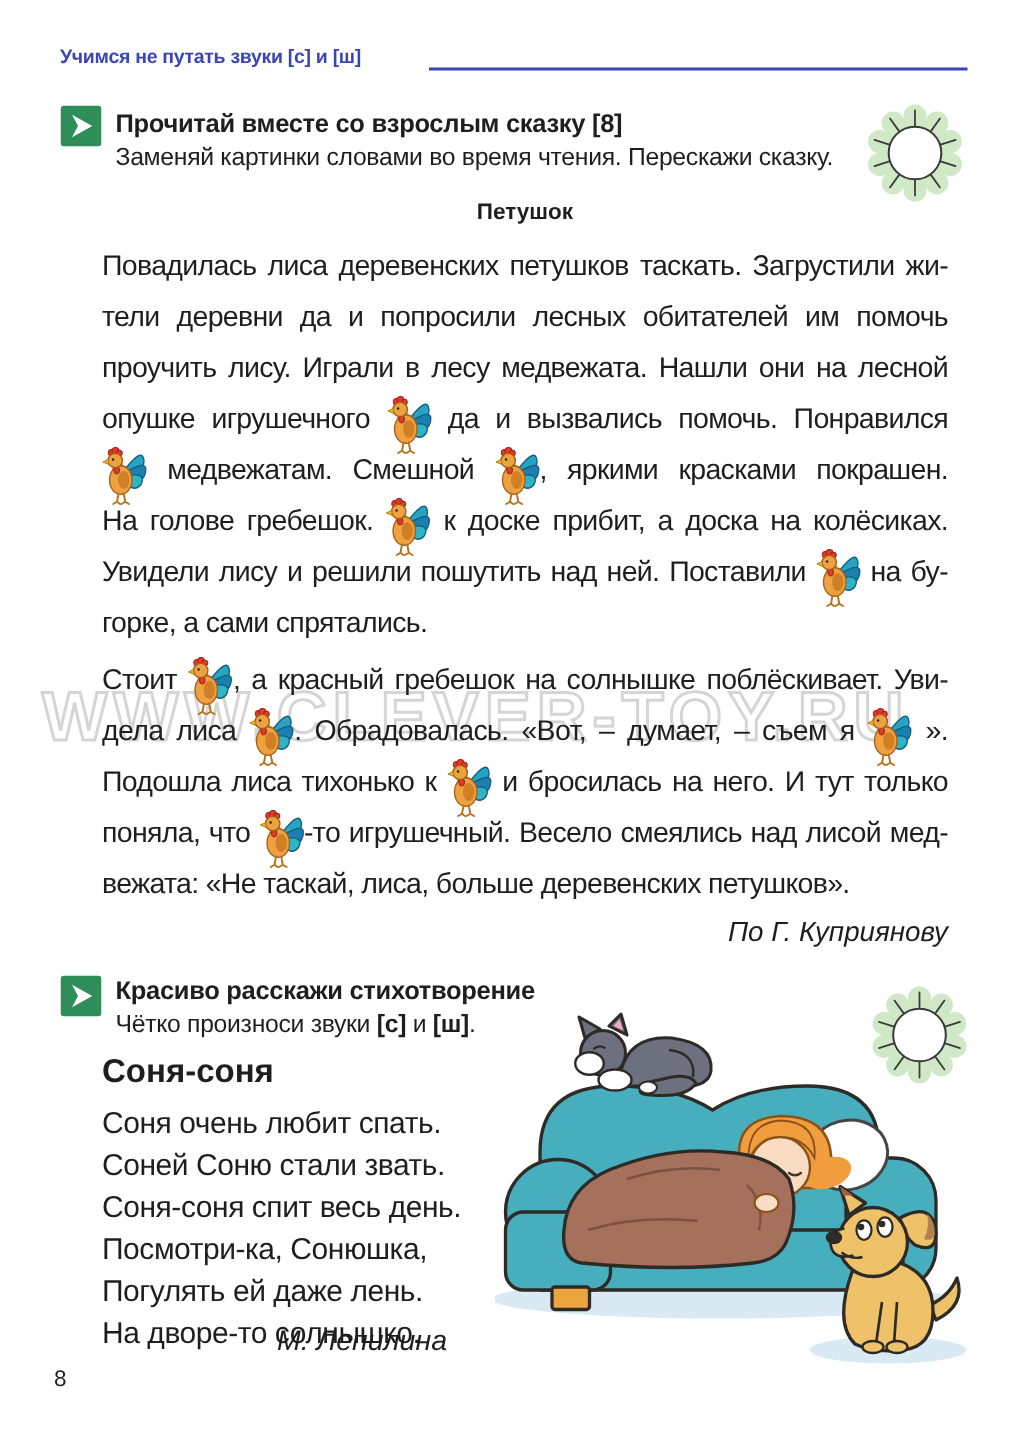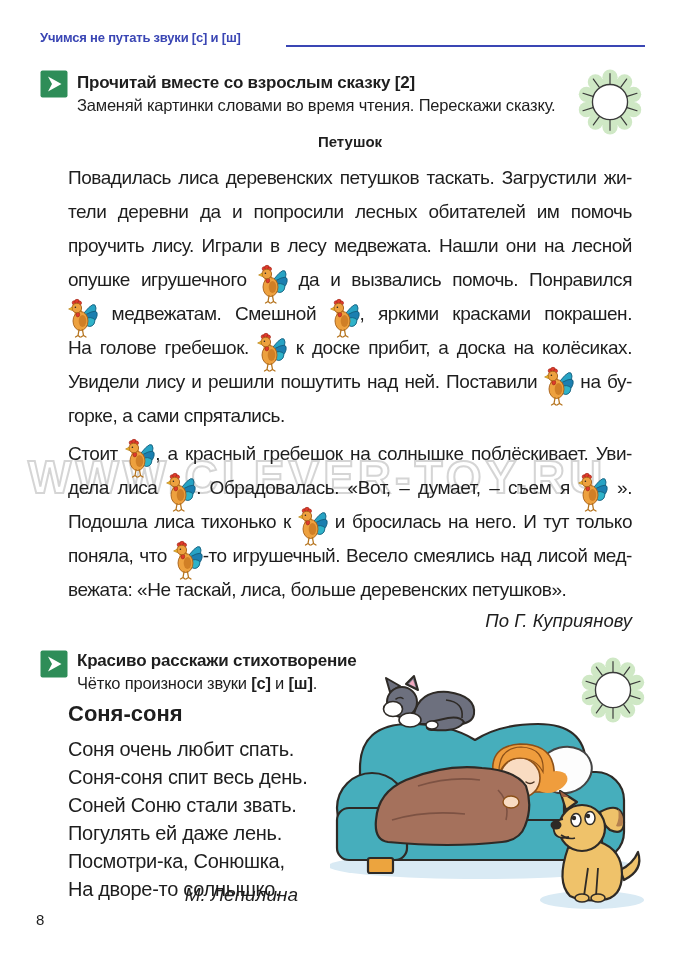--- a/index.html
+++ b/index.html
@@ -51,21 +51,21 @@
 
   <div class="watermark">WWW.CLEVER-TOY.RU</div>
 
   <div class="header-title">Учимся не путать звуки [с] и [ш]</div>
   <div class="header-line"></div>
 
   <svg id="task1-icon" class="task-icon" viewBox="0 0 28 28">
     <rect x="0.5" y="0.5" width="27" height="27" rx="2" fill="#2e8d58"></rect>
     <path d="M8,6.5 L21.5,14 L8,21.5 L12,14 Z" fill="#ffffff"></path>
   </svg>
-  <div id="task1-title" class="task-title">Прочитай вместе со взрослым сказку [2]</div>
+  <div id="task1-title" class="task-title">Прочитай вместе со взрослым сказку [8]</div>
   <div id="task1-sub" class="task-sub">Заменяй картинки словами во время чтения. Перескажи сказку.</div>
   <div id="sun1" class="sun-slot"><svg viewBox="0 0 80 80" width="72" height="72" xmlns="http://www.w3.org/2000/svg">
     <g fill="#cfe8c5">
       <circle cx="40" cy="40" r="27"></circle>
       <circle cx="66.2" cy="48.5" r="8.5"></circle>
           <circle cx="56.2" cy="62.2" r="8.5"></circle>
       <circle cx="40" cy="67.5" r="8.5"></circle>
           <circle cx="23.8" cy="62.2" r="8.5"></circle>
       <circle cx="13.8" cy="48.5" r="8.5"></circle>
           <circle cx="13.8" cy="31.5" r="8.5"></circle>
@@ -358,24 +358,24 @@
           <line x1="40" y1="20" x2="40" y2="8.5"></line>
       <line x1="51.8" y1="23.8" x2="58.5" y2="14.5"></line>
           <line x1="59" y1="33.8" x2="70" y2="30.3"></line>
     </g>
     <circle cx="40" cy="40" r="19.5" fill="#ffffff" stroke="#3a3a3a" stroke-width="1.5"></circle>
   </svg></div>
 
   <div class="poem-title">Соня-соня</div>
   <div class="poem-lines" id="poem-lines">
       <div class="poem-line">Соня очень любит спать.</div>
+      <div class="poem-line">Соней Соню стали звать.</div>
       <div class="poem-line">Соня-соня спит весь день.</div>
-      <div class="poem-line">Соней Соню стали звать.</div>
+      <div class="poem-line">Посмотри-ка, Сонюшка,</div>
       <div class="poem-line">Погулять ей даже лень.</div>
-      <div class="poem-line">Посмотри-ка, Сонюшка,</div>
       <div class="poem-line">На дворе-то солнышко.</div>
     </div>
   <div class="poem-attrib">М. Лепилина</div>
 
   <svg class="illustration" viewBox="0 0 348 240" xmlns="http://www.w3.org/2000/svg">
 
     <ellipse cx="150" cy="196" rx="152" ry="13" fill="#d9eaf4"></ellipse>
     <ellipse cx="262" cy="230" rx="52" ry="9" fill="#d9eaf4"></ellipse>
 
     <g fill="#46aebc" stroke="#2e2a26" stroke-width="2.2" stroke-linejoin="round">

